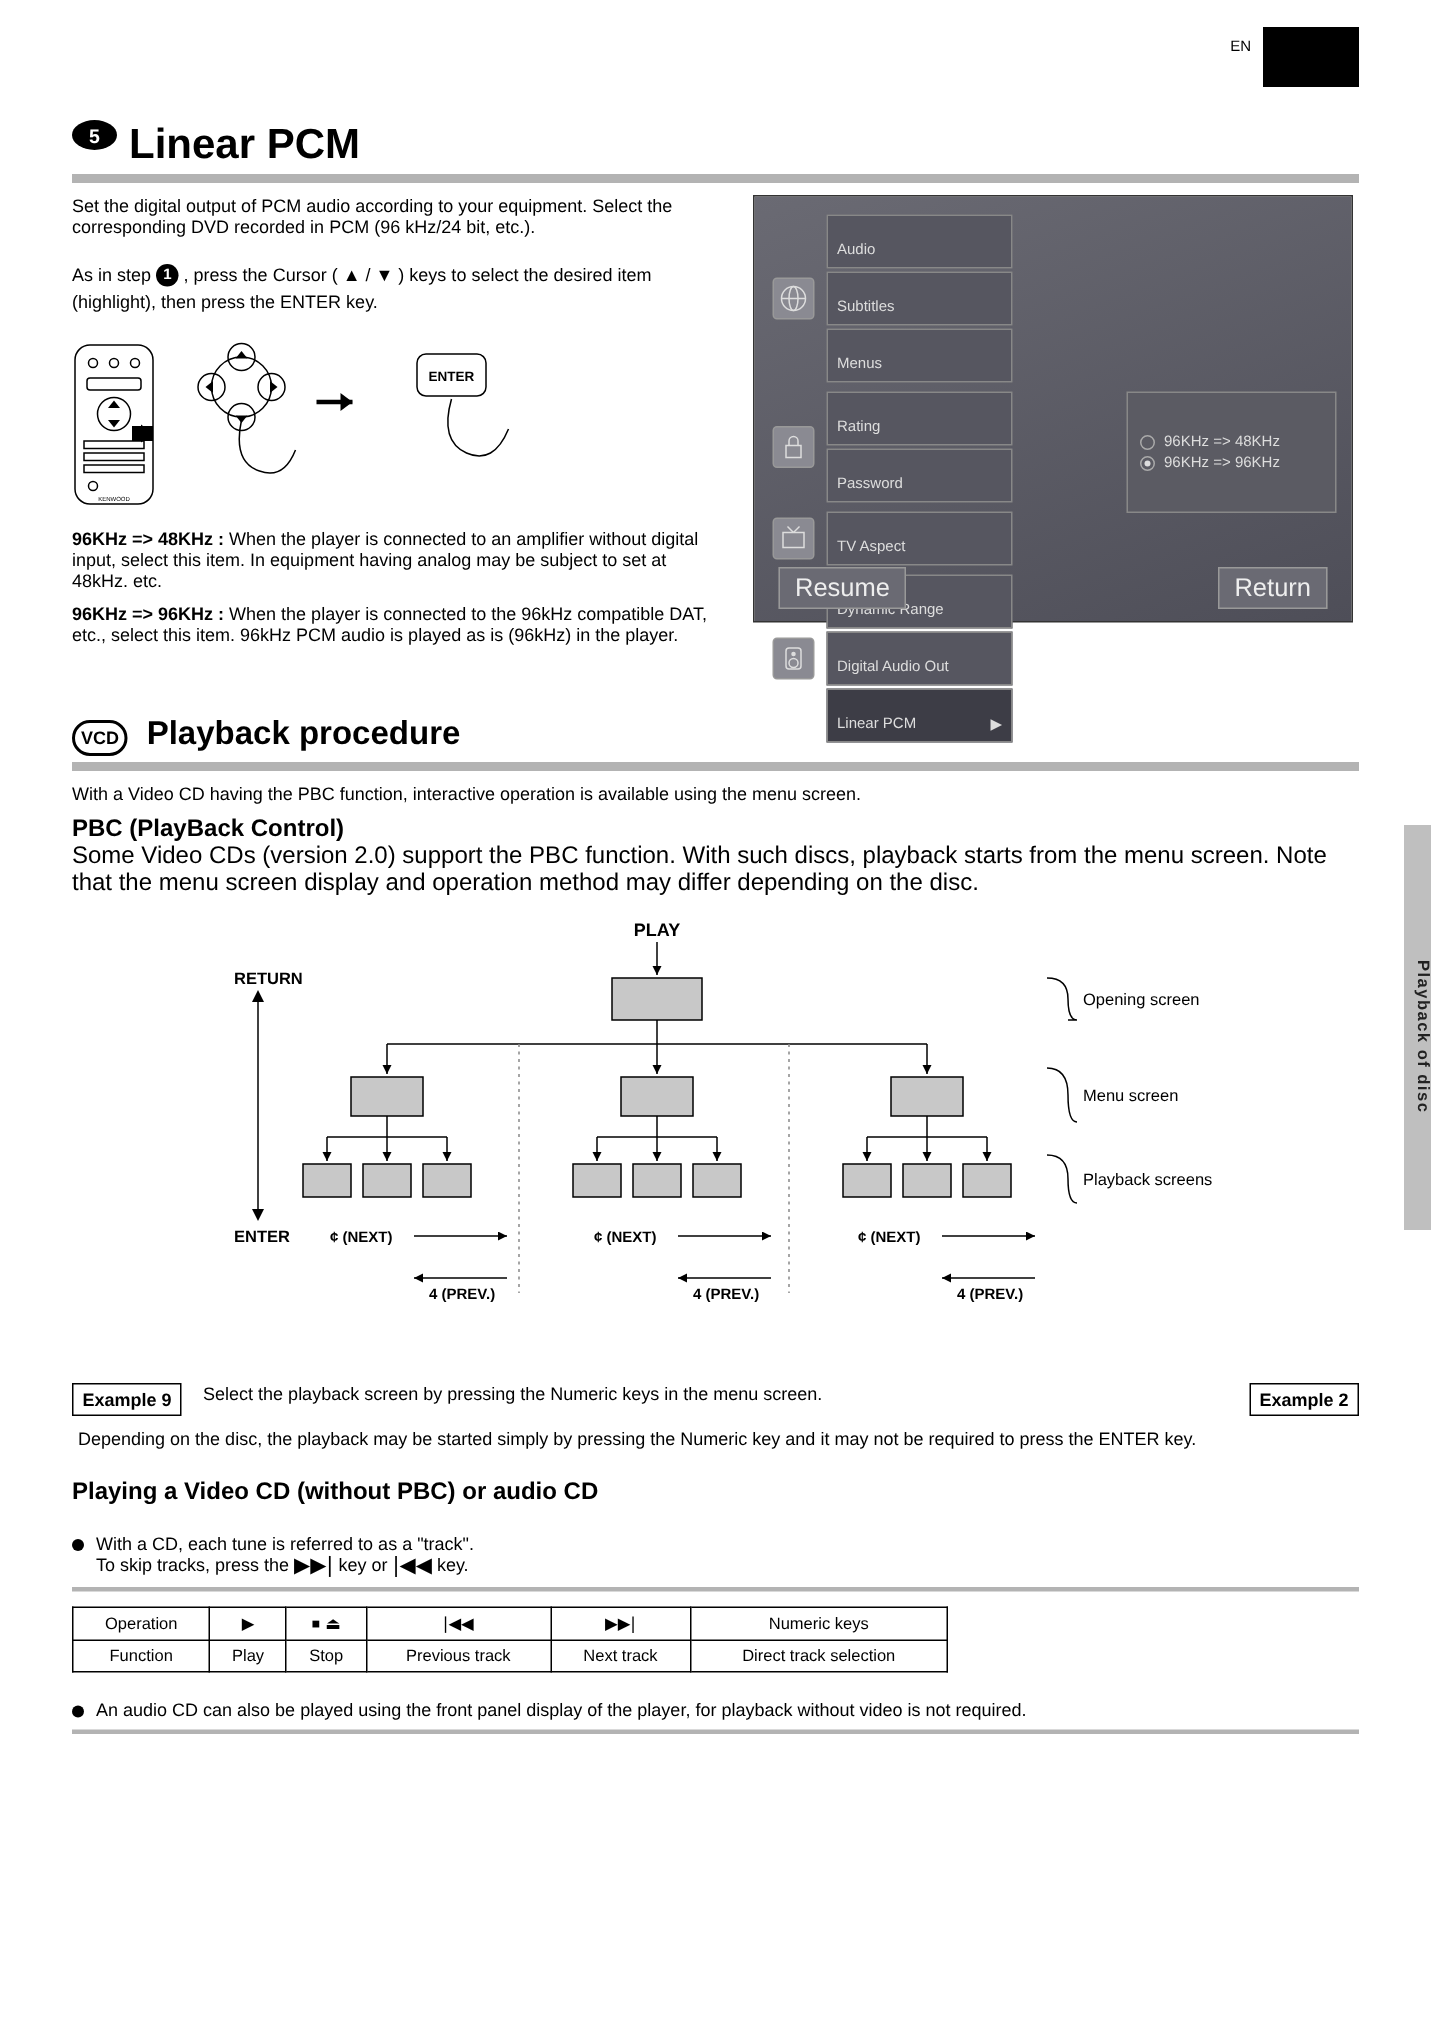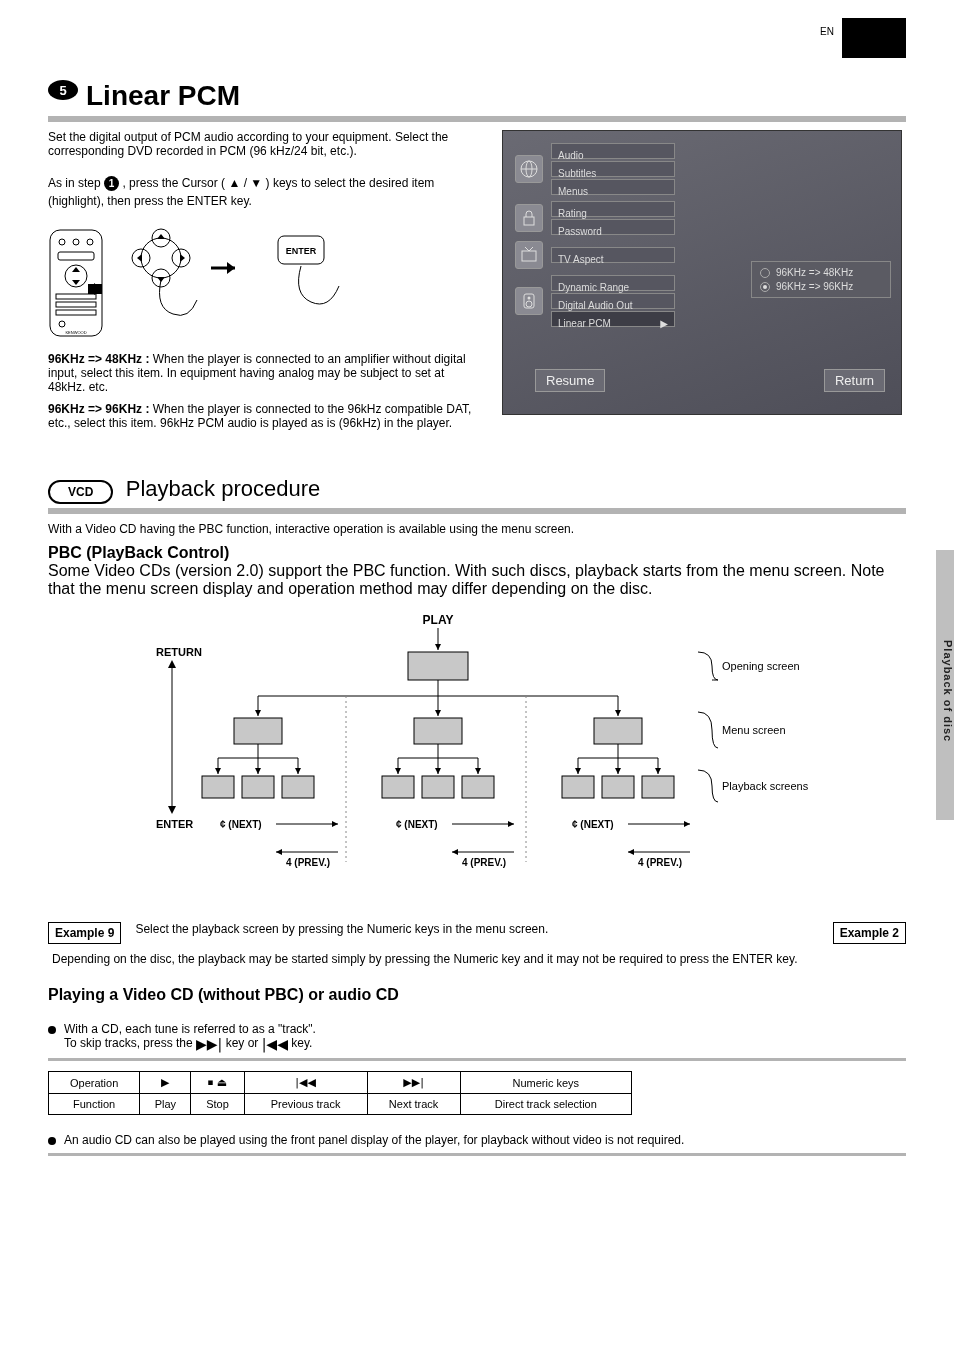--- a/index.html
+++ b/index.html
@@ -62,56 +62,56 @@
   }
   .osd-row { display:flex; align-items:center; margin-left: 12px; gap: 8px; margin-top:6px; }
   .osd-icon {
     width: 28px; height: 28px; border: 1px solid #999; background:#8a8a92;
     border-radius: 3px; display:flex; align-items:center; justify-content:center;
     font-size: 14px;
   }
   .osd-block { display:flex; flex-direction:column; gap:2px; }
   .osd-item {
     background: #565660; border:1px solid #888; width: 124px; height: 16px;
-    padding: 6px 6px; font-size: 10px; color:#ddd;
+    padding: 17px 6px; font-size: 10px; color:#ddd;
   }
   .osd-item.active { background:#3d3d46; }
   .osd-sub {
     position:absolute; top:130px; right:10px;
     width: 140px; background:#5b5b63; border:1px solid #888;
-    padding: 2px 8px; font-size: 10px; color:#ddd;
+    padding: 24px 8px; font-size: 10px; color:#ddd;
   }
   .osd-sub-row { display:flex; align-items:center; gap:6px; margin:3px 0; }
   .radio { width:10px; height:10px; border:1px solid #aaa; border-radius:50%; display:inline-block; position:relative; }
   .radio.sel::after { content:""; position:absolute; inset:2px; background:#ddd; border-radius:50%; }
   .osd-btn {
-    position:absolute; bottom:22px;
+    position:absolute; bottom:8px;
     background:#6a6a73; border:1px solid #999; padding:3px 10px;
-    font-size:13px; color:#eee;margin-left:16px;
+    font-size:17px; color:#eee;
   }
   .osd-resume { left:16px; }
   .osd-return { right:16px; }
   .osd-tri { font-size: 10px; color:#ddd; }
 
   .numcircle {
     display:inline-flex; align-items:center; justify-content:center;
     width:15px; height:15px; border-radius:50%; background:#000; color:#fff;
     font-size:10px; font-weight:bold; vertical-align:middle;
   }
   .tri-up::before { content:"▲"; }
   .tri-down::before { content:"▼"; }
 
   .remote-wrap { display:flex; gap:12px; margin-top:18px; align-items:flex-start; }
 
   .proc-section { margin-top: 46px; }
   .vcd-badge {
     display:inline-block; border:2px solid #000; border-radius: 14px;
-    padding: 3px 18px; font-size: 12px; font-weight:bold;
-  }
-  .proc-title { font-size: 22px; font-weight:normal; }
+    padding: 3px 4px; font-size: 12px; font-weight:bold;
+  }
+  .proc-title { font-size: 22px; font-weight:bold; }
   .proc-body { font-size: 12px; margin-top: 6px; }
   .pbc-desc { margin-top: 8px; }
 
   .tree-wrap { margin: 14px 0 10px 90px; position:relative; }
   .tree-svg { display:block; }
 
   .example-row { display:flex; gap:14px; margin-top:6px; }
   .example-box { border:1px solid #000; padding:3px 6px; font-size:12px; font-weight:bold; }
   .example-text { font-size:12px; flex:1; }
 

